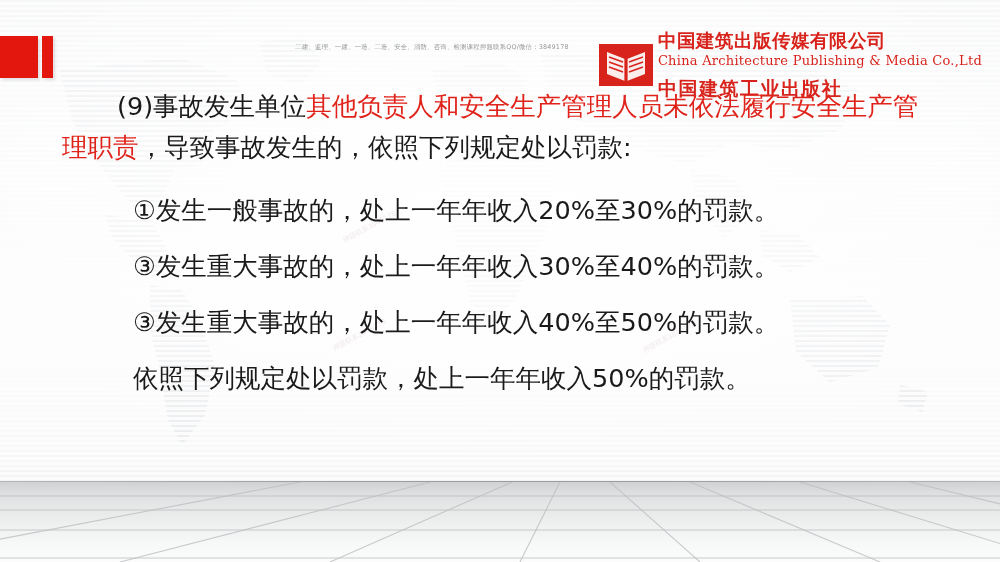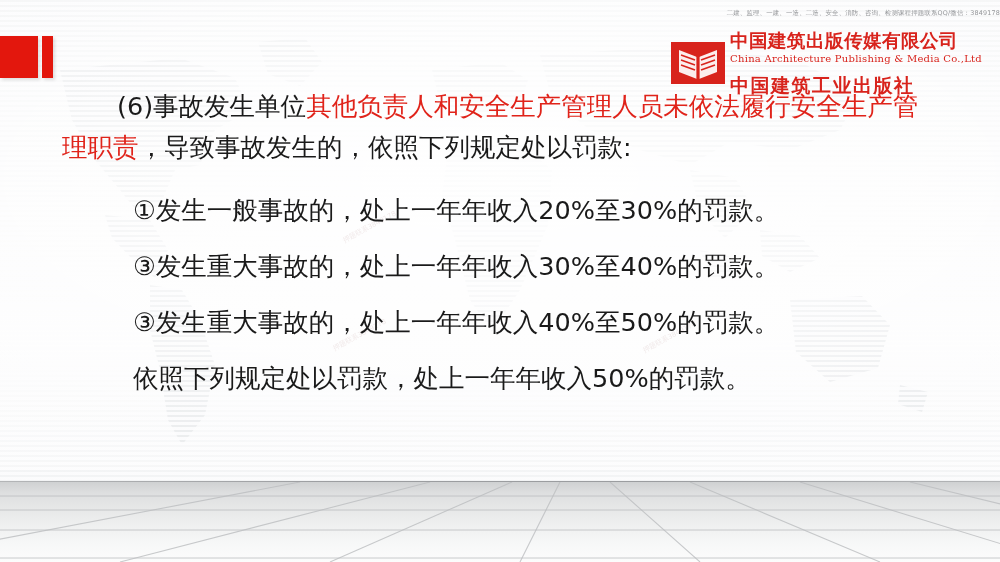--- a/index.html
+++ b/index.html
@@ -119,48 +119,49 @@
   .logo-cn-main {
     font-family: "DejaVu Sans", "Liberation Sans", sans-serif;
     font-size: 18.5px;
     font-weight: 700;
     color: #d8231c;
     letter-spacing: 0.5px;
     white-space: nowrap;
   }
   .logo-en {
     font-family: "DejaVu Serif", "Liberation Serif", serif;
-    font-size: 10px;
+    font-size: 13px;
     color: #d8231c;
     letter-spacing: 0.25px;
     margin-top: 3px;
     white-space: nowrap;
   }
   .logo-cn-sub {
     font-family: "DejaVu Sans", "Liberation Sans", sans-serif;
     font-size: 19px;
     font-weight: 700;
     color: #d8231c;
     letter-spacing: 1.5px;
     margin-top: 12px;
     white-space: nowrap;
   }
 
   
   .wm {
     position: absolute;
     left: 0;
-    width: 1000px;
-    text-align: right;
+    width: 864px;
+    text-align: center;
     font-family: "DejaVu Sans", "Liberation Sans", sans-serif;
     font-size: 6.4px;
     color: #8f9194;
     letter-spacing: 0.2px;
     white-space: nowrap;
     opacity: 0.95;
+    margin-top: 34px;
   }
   .wm-top { top: 9px; }
   .wm-bottom { top: 546px; }
 
   
   .ghost {
     position: absolute;
     font-family: "DejaVu Sans", "Liberation Sans", sans-serif;
     font-size: 7px;
     color: rgba(170,120,120,0.16);
@@ -284,21 +285,21 @@
   </div>
 
   <div class="wm wm-top">二建、监理、一建、一造、二造、安全、消防、咨询、检测课程押题联系QQ/微信：3849178</div>
 
   <div class="ghost" style="left:340px; top:222px;">押题联系3849178</div>
   <div class="ghost" style="left:330px; top:330px;">押题联系3849178</div>
   <div class="ghost" style="left:640px; top:332px;">押题联系3849178</div>
 
   <div class="content">
 
-    <div class="para line-1"><span>(6)事故发生单位</span><span class="red">其他负责人和安全生产管理人员未依法履行安全生产管</span></div>
+    <div class="para line-1"><span>(9)事故发生单位</span><span class="red">其他负责人和安全生产管理人员未依法履行安全生产管</span></div>
 
     <div class="para line-2"><span class="red">理职责</span><span>，导致事故发生的，依照下列规定处以罚款:</span></div>
 
     <div class="item item-0">①发生一般事故的，处上一年年收入20%至30%的罚款。</div>
     <div class="item item-1">③发生重大事故的，处上一年年收入30%至40%的罚款。</div>
     <div class="item item-2">③发生重大事故的，处上一年年收入40%至50%的罚款。</div>
     <div class="item item-3">依照下列规定处以罚款，处上一年年收入50%的罚款。</div>
 
   </div>
 </div>

